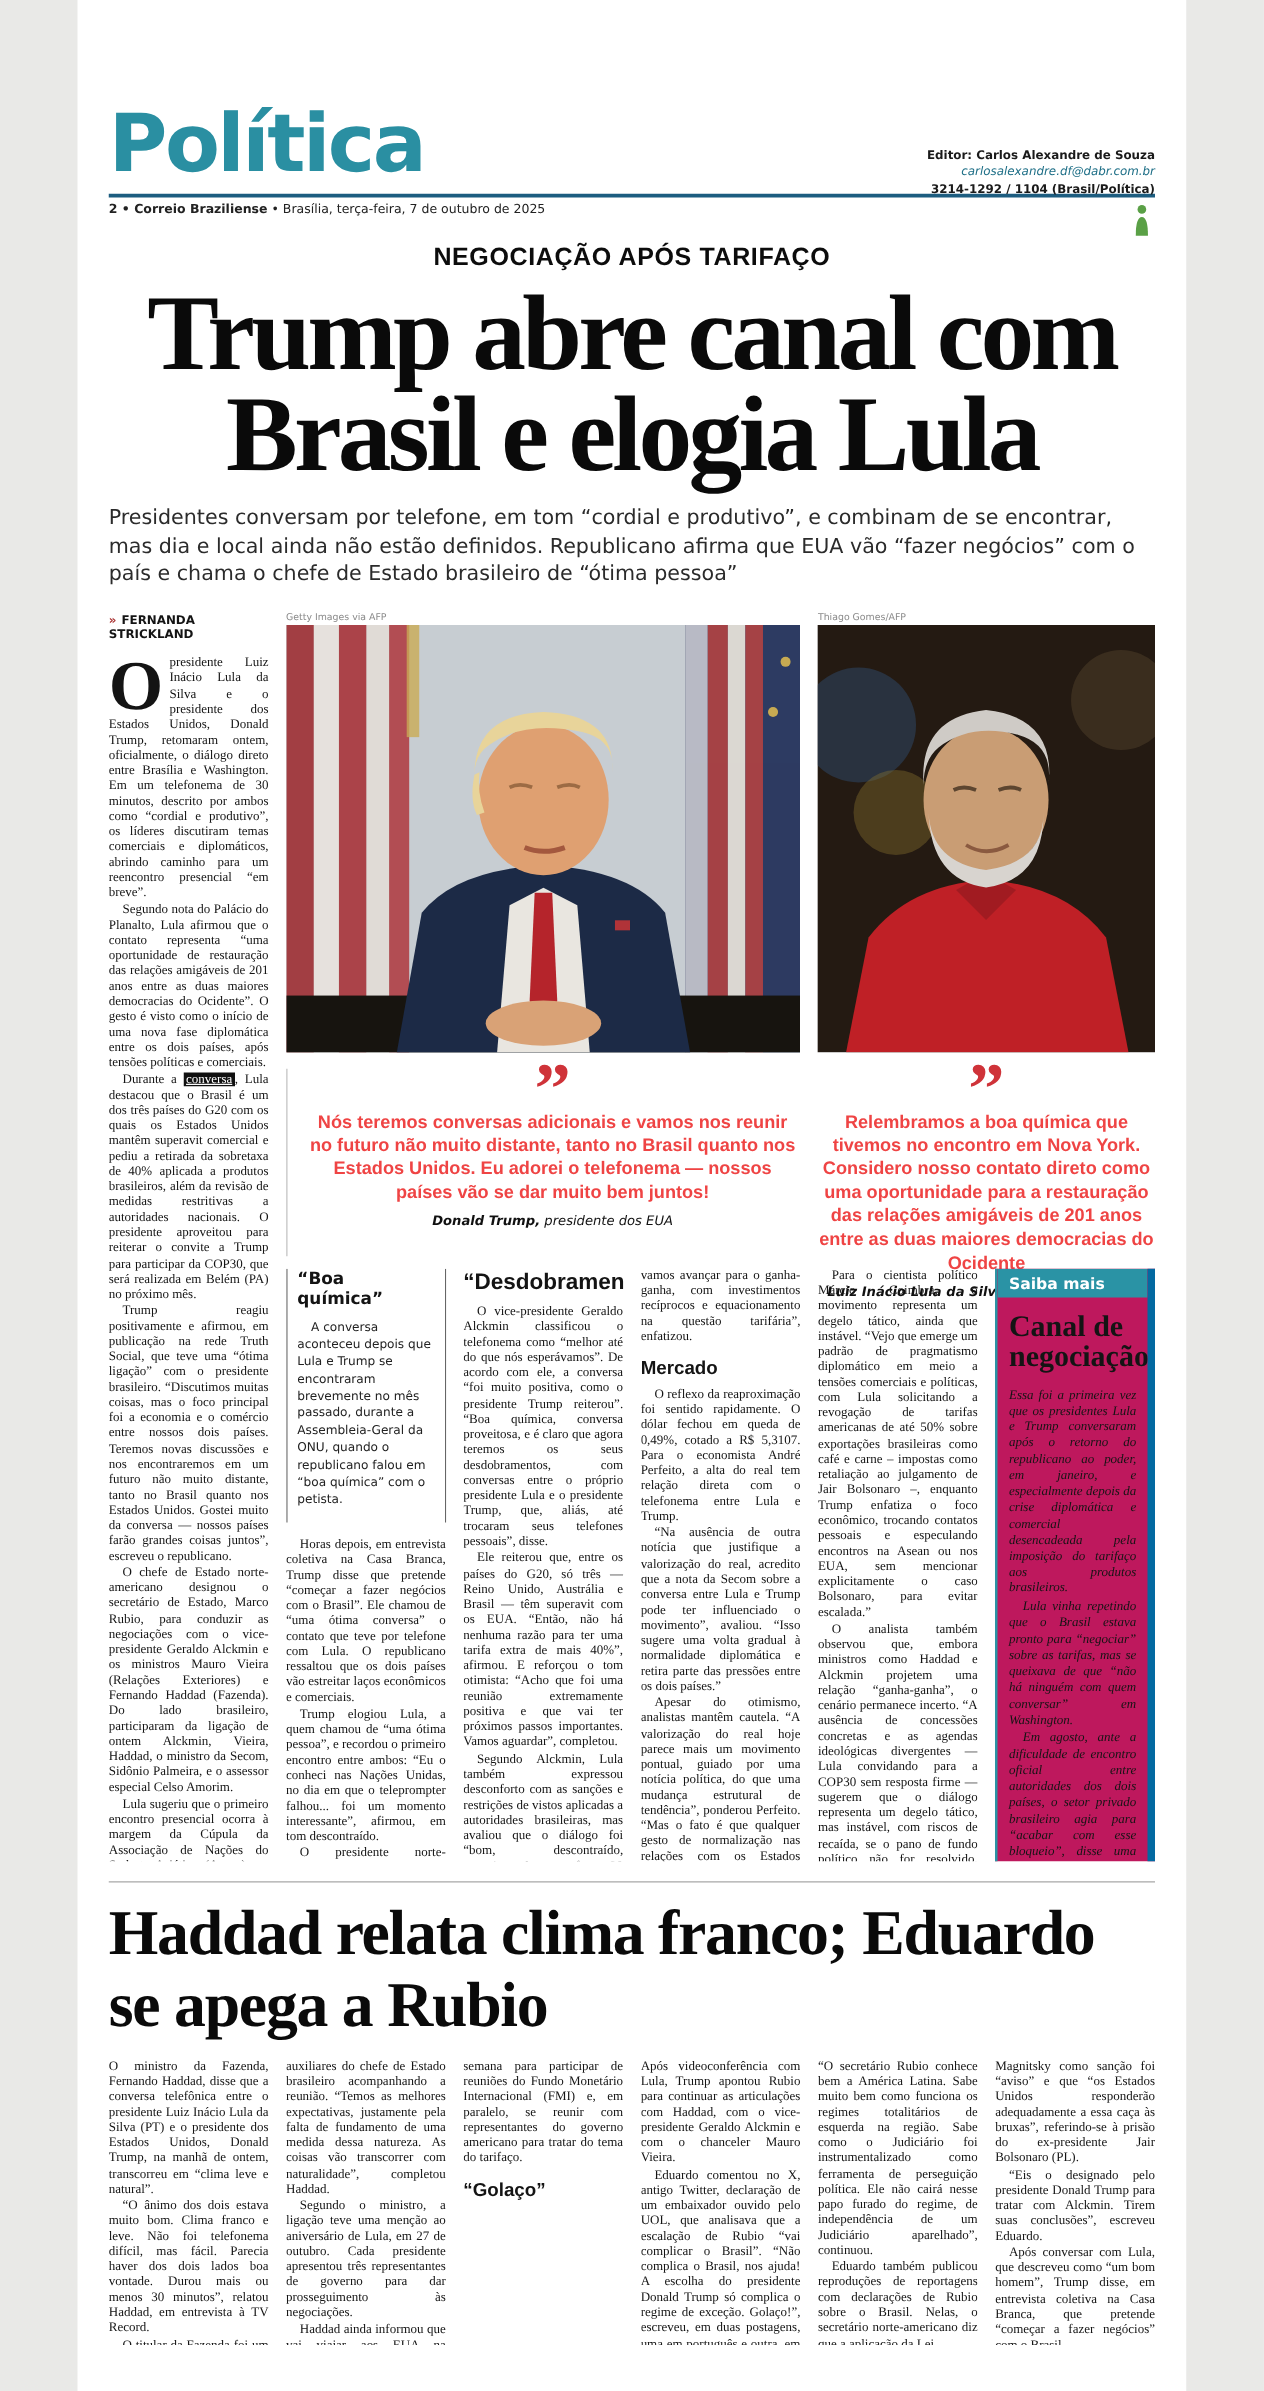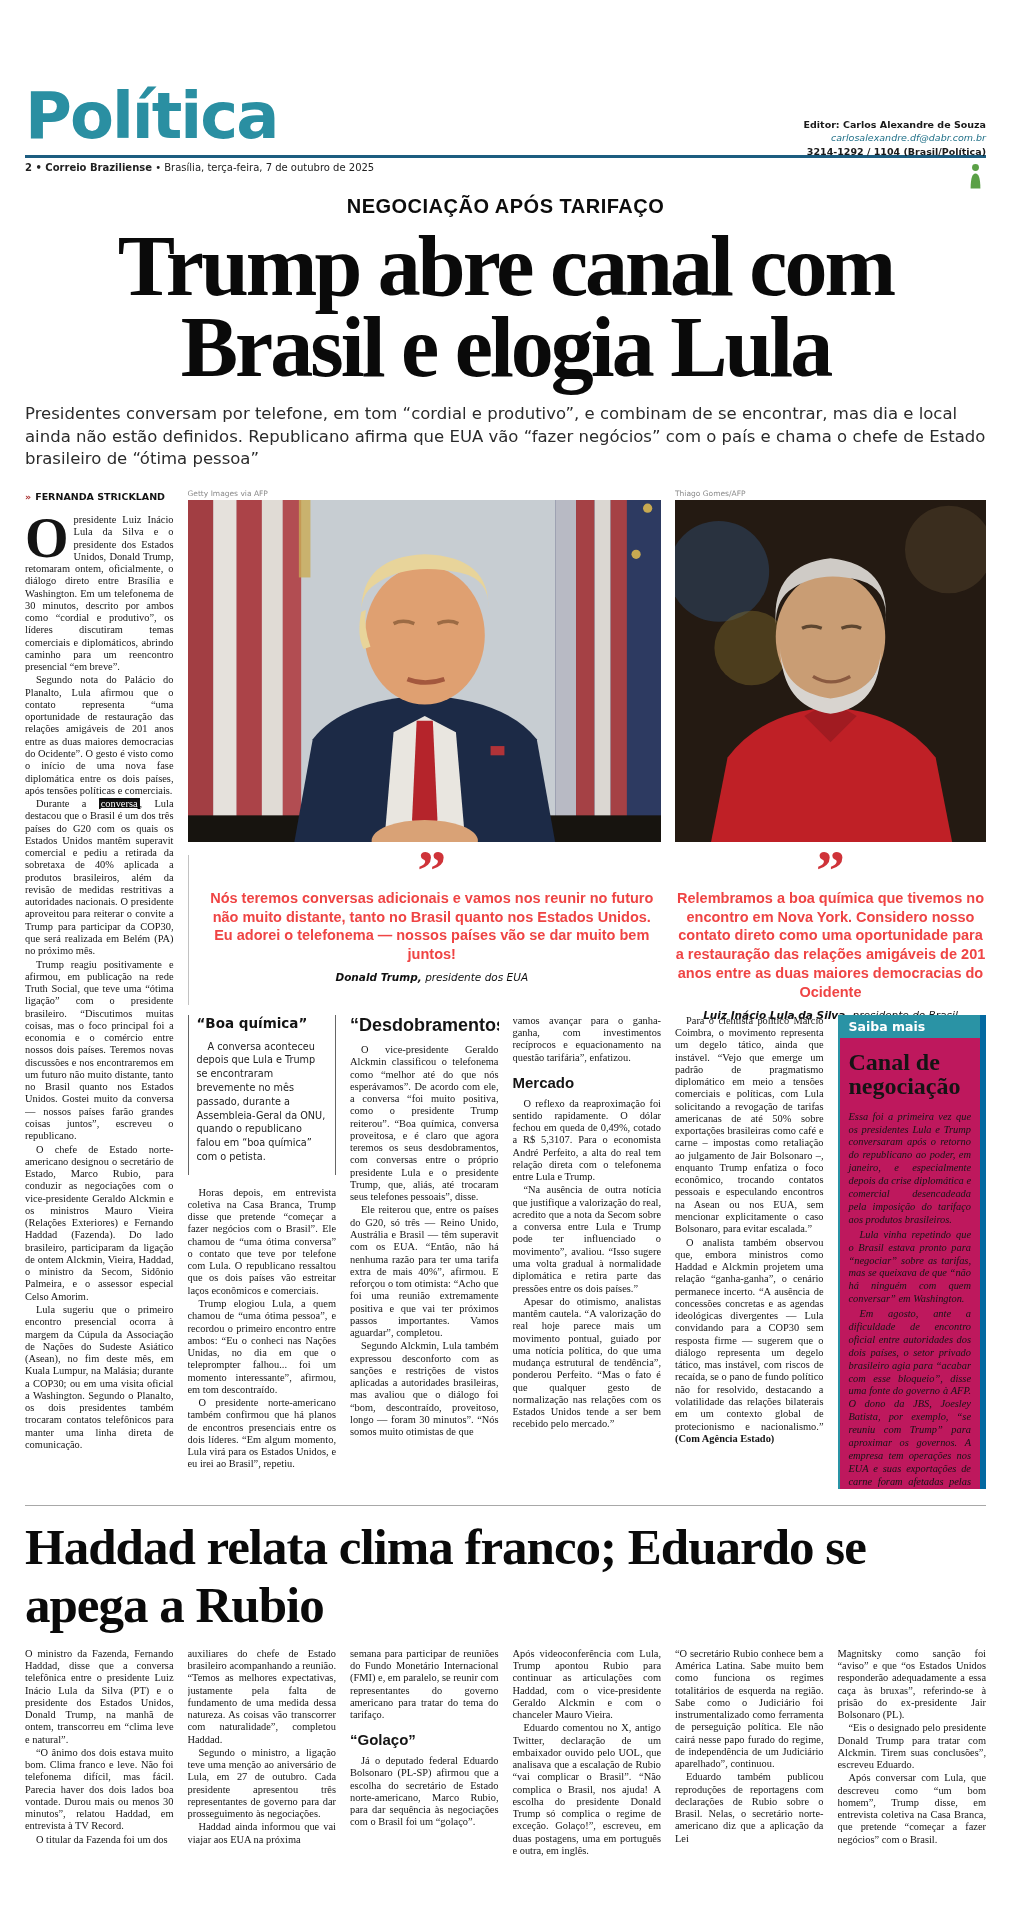--- a/index.html
+++ b/index.html
@@ -1,16 +1,16 @@
 <!DOCTYPE html>
 <html lang="pt-BR"><head>
 <meta charset="utf-8">
 <style>
   html,body{margin:0;padding:0;background:#e9e9e7;}
-  .page{position:relative;width:1011px;height:1913px;margin:0 auto;background:#fff;overflow:hidden;
+  .page{position:relative;width:887px;height:1913px;margin:0 auto;background:#fff;overflow:hidden;
         font-family:"Liberation Serif",serif;color:#141414;}
   
   .masthead{position:relative;padding:86px 25px 0;}
   .section-title{margin:0;font-family:"DejaVu Sans",sans-serif;font-weight:bold;font-size:64px;
         line-height:.95;letter-spacing:-2px;color:#2a8fa2;}
   .editor-block{position:absolute;right:25px;top:118px;text-align:right;
         font-family:"DejaVu Sans",sans-serif;font-size:9.5px;line-height:1.4;color:#1a1a1a;}
   .editor-line1{font-weight:bold;}
   .editor-email{font-style:italic;color:#1d6e86;}
   .editor-phone{font-weight:bold;}
@@ -263,21 +263,20 @@
         <p>O titular da Fazenda foi um dos</p>
       </div>
       <div class="bcol bodytext">
         <p class="noindent">auxiliares do chefe de Estado brasileiro acompanhando a reunião. “Temos as melhores expectativas, justamente pela falta de fundamento de uma medida dessa natureza. As coisas vão transcorrer com naturalidade”, completou Haddad.</p>
         <p>Segundo o ministro, a ligação teve uma menção ao aniversário de Lula, em 27 de outubro. Cada presidente apresentou três representantes de governo para dar prosseguimento às negociações.</p>
         <p>Haddad ainda informou que vai viajar aos EUA na próxima</p>
       </div>
       <div class="bcol bodytext">
         <p class="noindent">semana para participar de reuniões do Fundo Monetário Internacional (FMI) e, em paralelo, se reunir com representantes do governo americano para tratar do tema do tarifaço.</p>
         <div class="subhead inner">“Golaço”</div>
-        <p>Já o deputado federal Eduardo Bolsonaro (PL-SP) afirmou que a escolha do secretário de Estado norte-americano, Marco Rubio, para dar sequência às negociações com o Brasil foi um “golaço”.</p>
       </div>
       <div class="bcol bodytext">
         <p class="noindent">Após videoconferência com Lula, Trump apontou Rubio para continuar as articulações com Haddad, com o vice-presidente Geraldo Alckmin e com o chanceler Mauro Vieira.</p>
         <p>Eduardo comentou no X, antigo Twitter, declaração de um embaixador ouvido pelo UOL, que analisava que a escalação de Rubio “vai complicar o Brasil”. “Não complica o Brasil, nos ajuda! A escolha do presidente Donald Trump só complica o regime de exceção. Golaço!”, escreveu, em duas postagens, uma em português e outra, em inglês.</p>
       </div>
       <div class="bcol bodytext">
         <p class="noindent">“O secretário Rubio conhece bem a América Latina. Sabe muito bem como funciona os regimes totalitários de esquerda na região. Sabe como o Judiciário foi instrumentalizado como ferramenta de perseguição política. Ele não cairá nesse papo furado do regime, de independência de um Judiciário aparelhado”, continuou.</p>
         <p>Eduardo também publicou reproduções de reportagens com declarações de Rubio sobre o Brasil. Nelas, o secretário norte-americano diz que a aplicação da Lei</p>
       </div>
       <div class="bcol bodytext">

